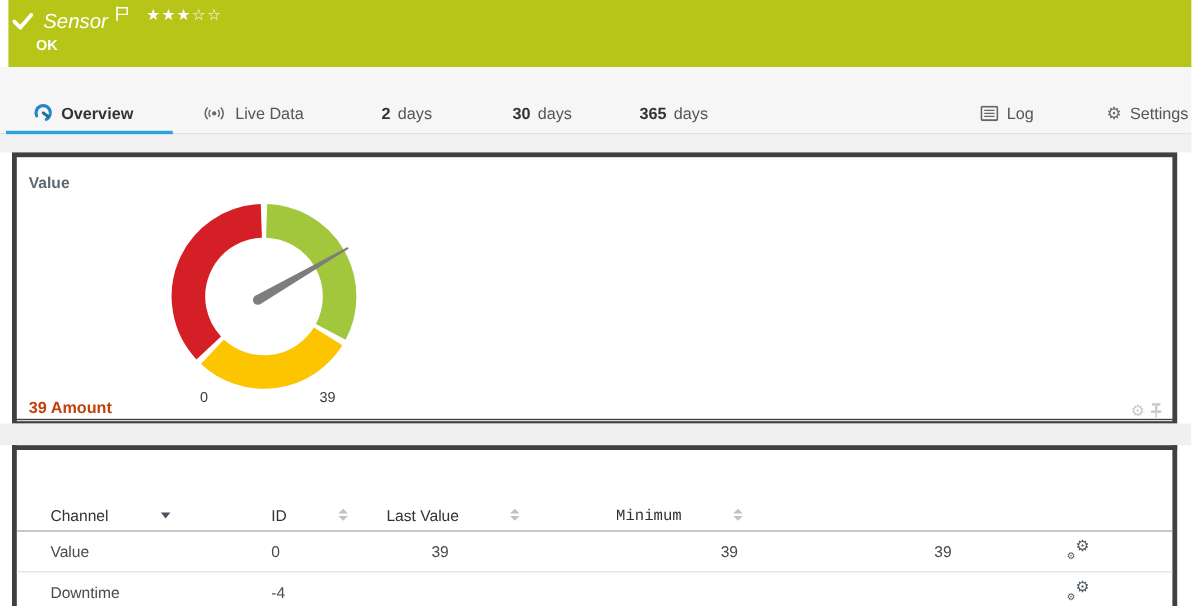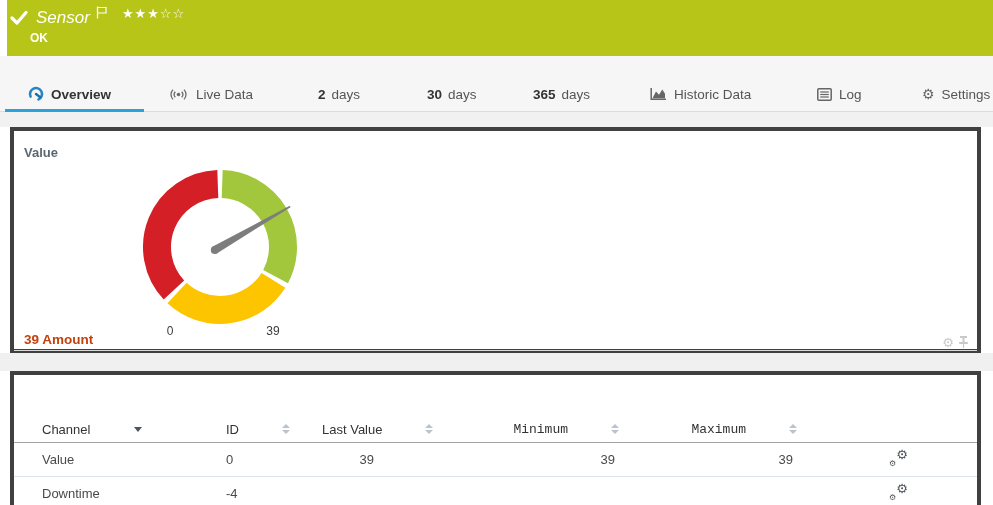--- a/index.html
+++ b/index.html
@@ -119,29 +119,20 @@
   <div class="tab" style="left:427px;">
     <span class="num">30</span>
     <span>days</span>
   </div>
 
   <div class="tab" style="left:533px;">
     <span class="num">365</span>
     <span>days</span>
   </div>
 
-  <div class="tab" style="left:650px;">
-    <span class="ticon">
-      <svg width="17" height="14" viewBox="0 0 17 14">
-        <polyline points="1.2,1 1.2,12.3 16,12.3" fill="none" stroke="#666" stroke-width="1.5"></polyline>
-        <polygon points="2.5,11.3 6,4.5 9,7.8 12.3,2.6 15,6.8 15,11.3" fill="#666"></polygon>
-      </svg>
-    </span>
-    <span>Historic Data</span>
-  </div>
 
   <div class="tab" style="left:817px;">
     <span class="ticon">
       <svg width="15" height="13" viewBox="0 0 15 13">
         <rect x="0.8" y="0.8" width="13.4" height="11.4" rx="1" fill="none" stroke="#666" stroke-width="1.5"></rect>
         <line x1="3.2" y1="4" x2="11.8" y2="4" stroke="#666" stroke-width="1.2"></line>
         <line x1="3.2" y1="6.5" x2="11.8" y2="6.5" stroke="#666" stroke-width="1.2"></line>
         <line x1="3.2" y1="9" x2="11.8" y2="9" stroke="#666" stroke-width="1.2"></line>
       </svg>
     </span>
@@ -210,27 +201,20 @@
       </div>
       <div class="cell c-head">
         <span>Last Value</span>
         <span class="sort">
             <i class="up"></i>
             <i class="dn"></i>
           </span>
       </div>
       <div class="cell c-head right">
         <span>Minimum</span>
-        <span class="sort">
-            <i class="up"></i>
-            <i class="dn"></i>
-          </span>
-      </div>
-      <div class="cell c-head right">
-        <span>Maximum</span>
         <span class="sort">
             <i class="up"></i>
             <i class="dn"></i>
           </span>
       </div>
       <div class="cell"></div>
     </div>
 
     <div class="trow tdata">
       <div class="cell c-channel">Value</div>

